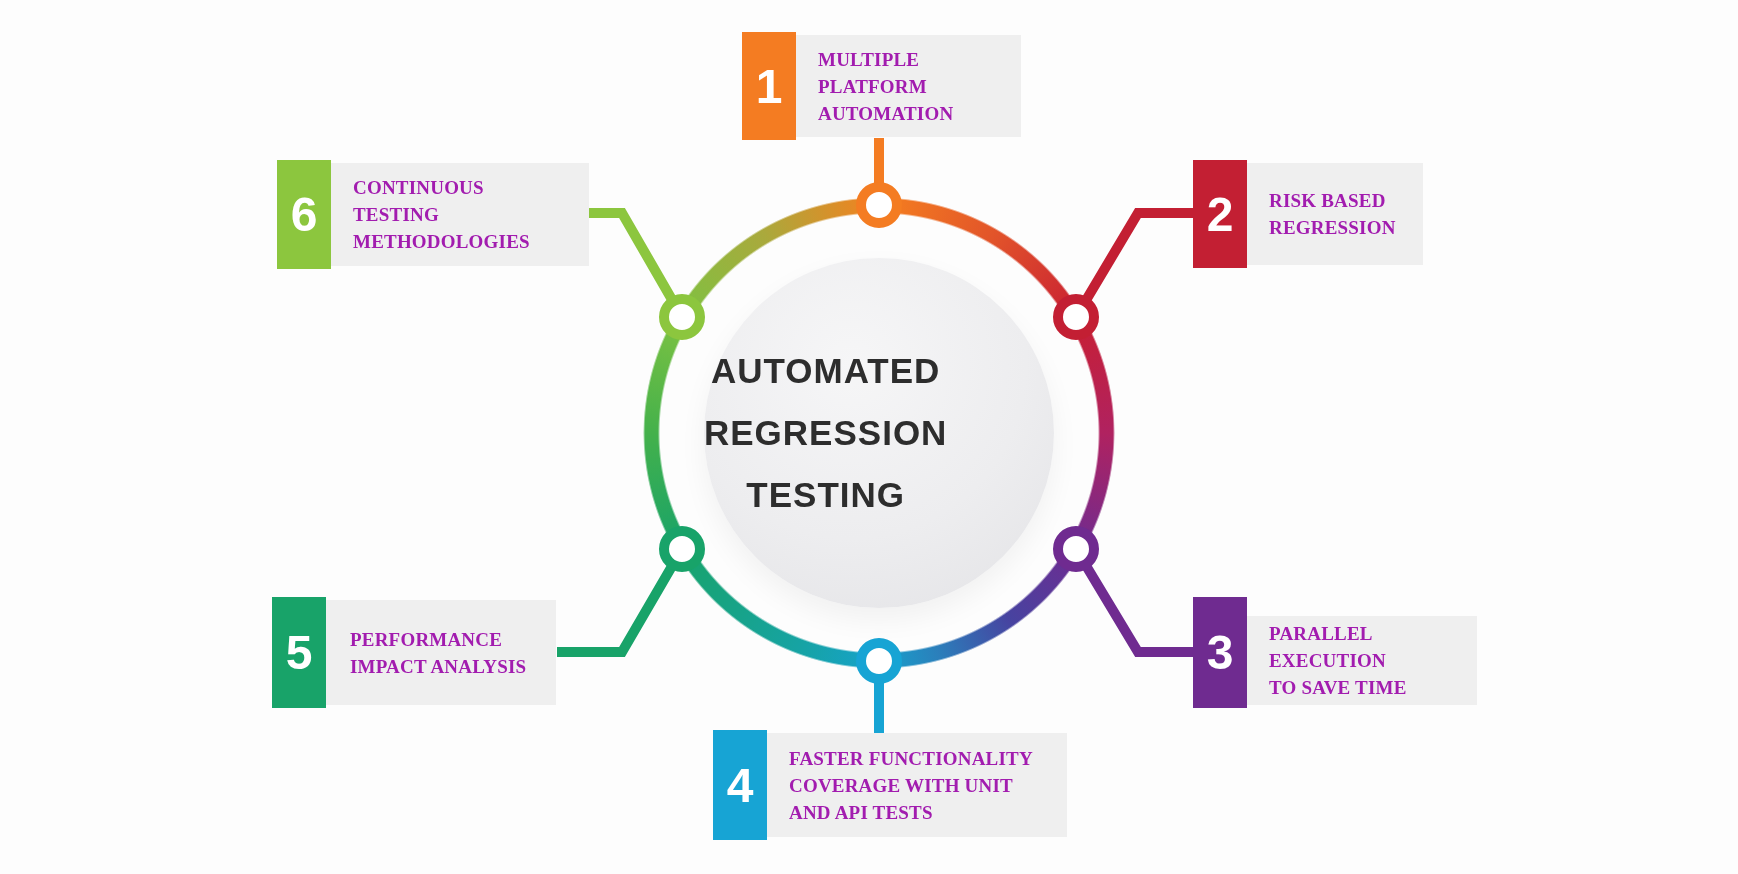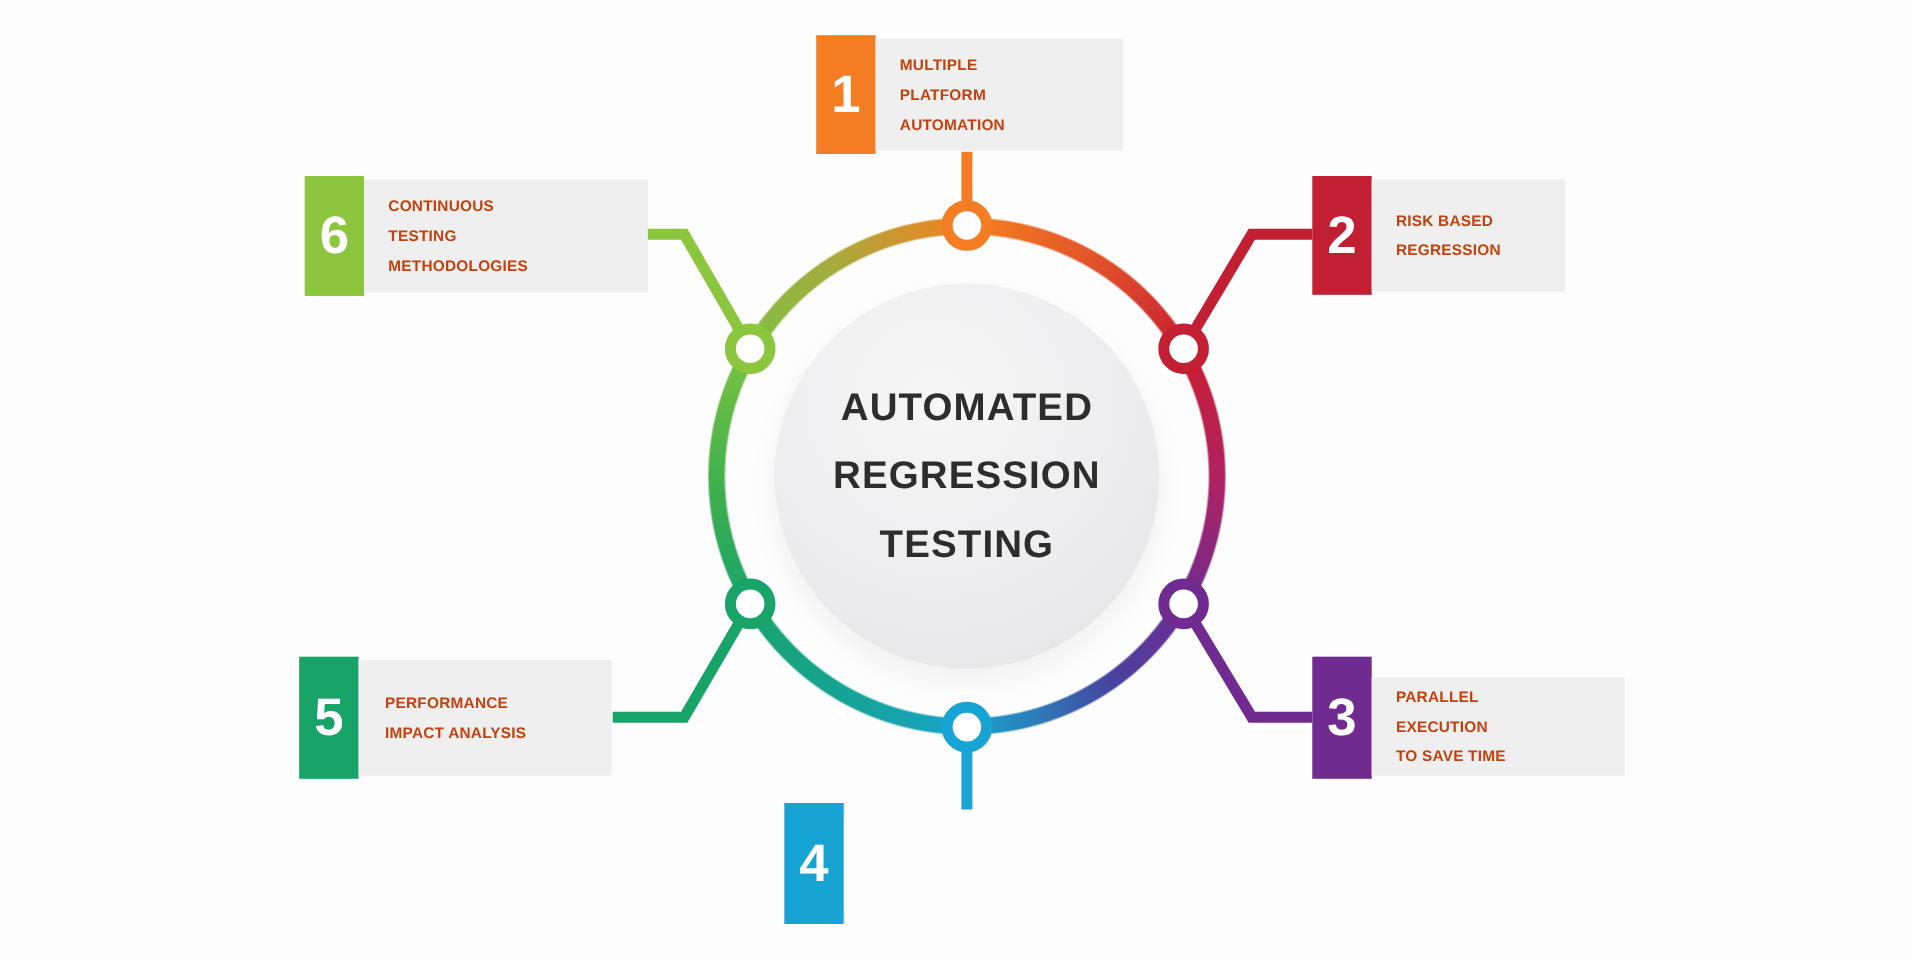--- a/index.html
+++ b/index.html
@@ -11,21 +11,21 @@
     position:absolute;left:643px;top:197px;width:472px;height:472px;border-radius:50%;
     -webkit-mask:radial-gradient(circle at center, transparent 219px, #000 221px, #000 234px, transparent 236px);
     mask:radial-gradient(circle at center, transparent 219px, #000 221px, #000 234px, transparent 236px);
   }
 
   
   #center-circle{
     position:absolute;left:704px;top:258px;width:350px;height:350px;border-radius:50%;
     background:radial-gradient(circle at 42% 30%, #f6f6f7 0%, #ededef 55%, #e2e2e5 100%);
     box-shadow:0 12px 28px rgba(0,0,0,0.05);
-    display:flex;align-items:center;justify-content:center;
+    display:flex;align-items:center;
   }
   #center-title{
     white-space:pre-line;text-align:center;font-weight:bold;font-size:35px;line-height:62px;
     letter-spacing:1px;color:#2D2D2D;
   }
 
   
   #connectors{position:absolute;left:0;top:0;width:1738px;height:874px;}
 
   
@@ -38,21 +38,21 @@
   #n6{left:659px;top:294px;}
 
   
   .badge{position:absolute;display:flex;align-items:stretch;}
   .num{
     width:54px;margin:-3px 0;flex:0 0 54px;display:flex;align-items:center;justify-content:center;
     color:#fff;font-weight:bold;font-size:48px;
   }
   .lbl{
     background:#EFEFEF;display:flex;align-items:center;padding-left:22px;padding-right:8px;box-sizing:border-box;
-    font-weight:bold;font-size:14px;line-height:27px;letter-spacing:0.2px;color:#c2410c;white-space:pre-line;
+    font-weight:bold;font-size:19px;line-height:27px;letter-spacing:0.2px;color:#a21caf;white-space:pre-line;font-family:Liberation Serif, serif;
   }
   #b1{left:742px;top:35px;height:102px;}  #b1 .lbl{width:225px;}
   #b2{left:1193px;top:163px;height:102px;} #b2 .lbl{width:176px;}
   #b3{left:1193px;top:600px;height:105px;} #b3 .lbl{width:230px;margin-top:16px;}
   #b4{left:713px;top:733px;height:104px;}  #b4 .lbl{width:300px;}
   #b5{left:272px;top:600px;height:105px;}  #b5 .lbl{width:230px;padding-left:24px;}
   #b6{left:277px;top:163px;height:103px;}  #b6 .lbl{width:258px;}
 </style>
 </head>
 <body>
@@ -98,20 +98,23 @@
 
   <div class="badge" id="b3">
     <div class="num" style="background-color: rgb(111, 43, 144);">3</div>
     <div class="lbl">PARALLEL
 EXECUTION
 TO SAVE TIME</div>
   </div>
 
   <div class="badge" id="b4">
     <div class="num" style="background-color: rgb(23, 164, 212);">4</div>
+    <div class="lbl">FASTER FUNCTIONALITY
+COVERAGE WITH UNIT
+AND API TESTS</div>
   </div>
 
   <div class="badge" id="b5">
     <div class="num" style="background-color: rgb(24, 163, 105);">5</div>
     <div class="lbl">PERFORMANCE
 IMPACT ANALYSIS</div>
   </div>
 
   <div class="badge" id="b6">
     <div class="num" style="background-color: rgb(140, 198, 62);">6</div>

